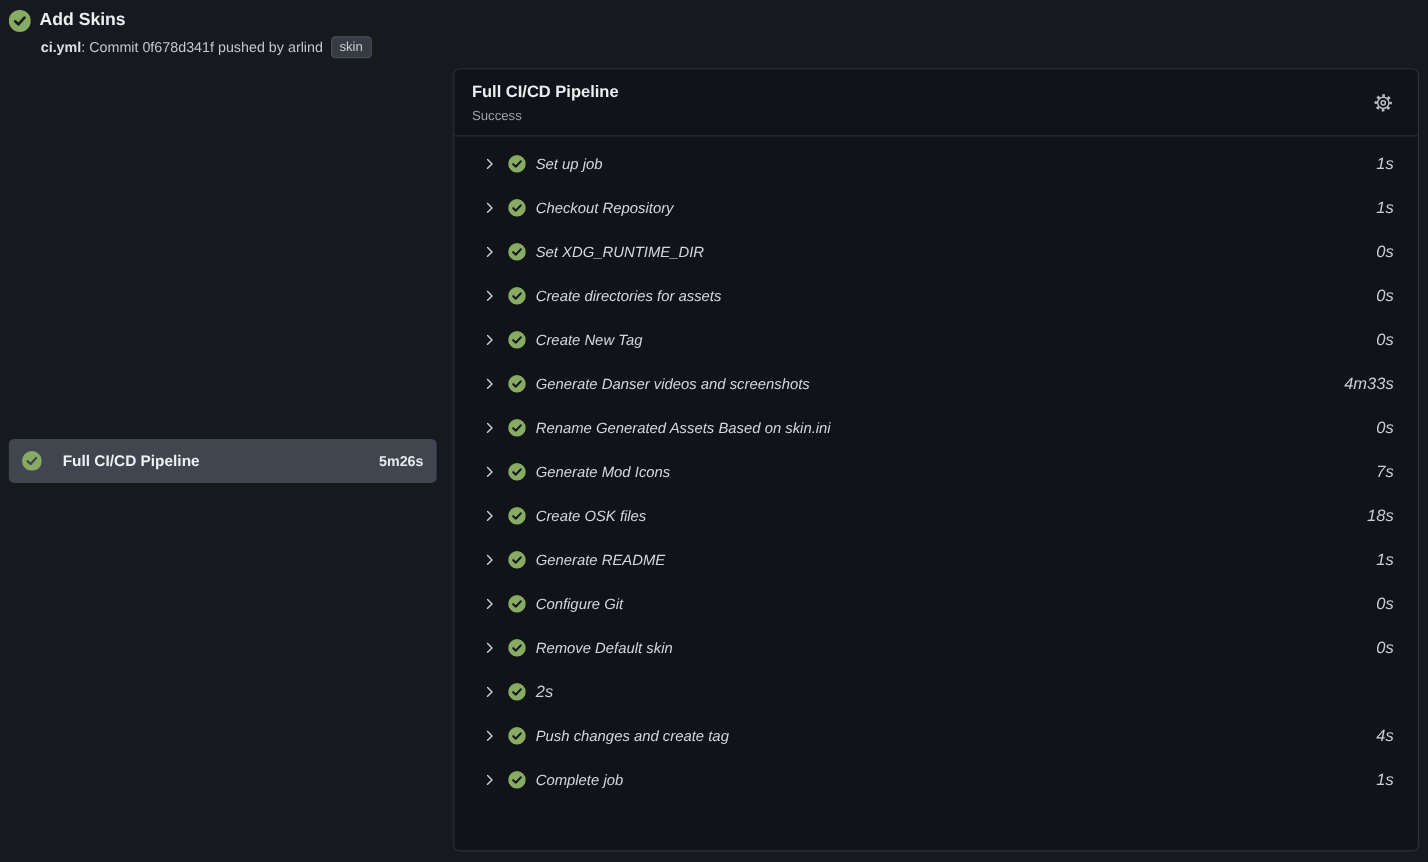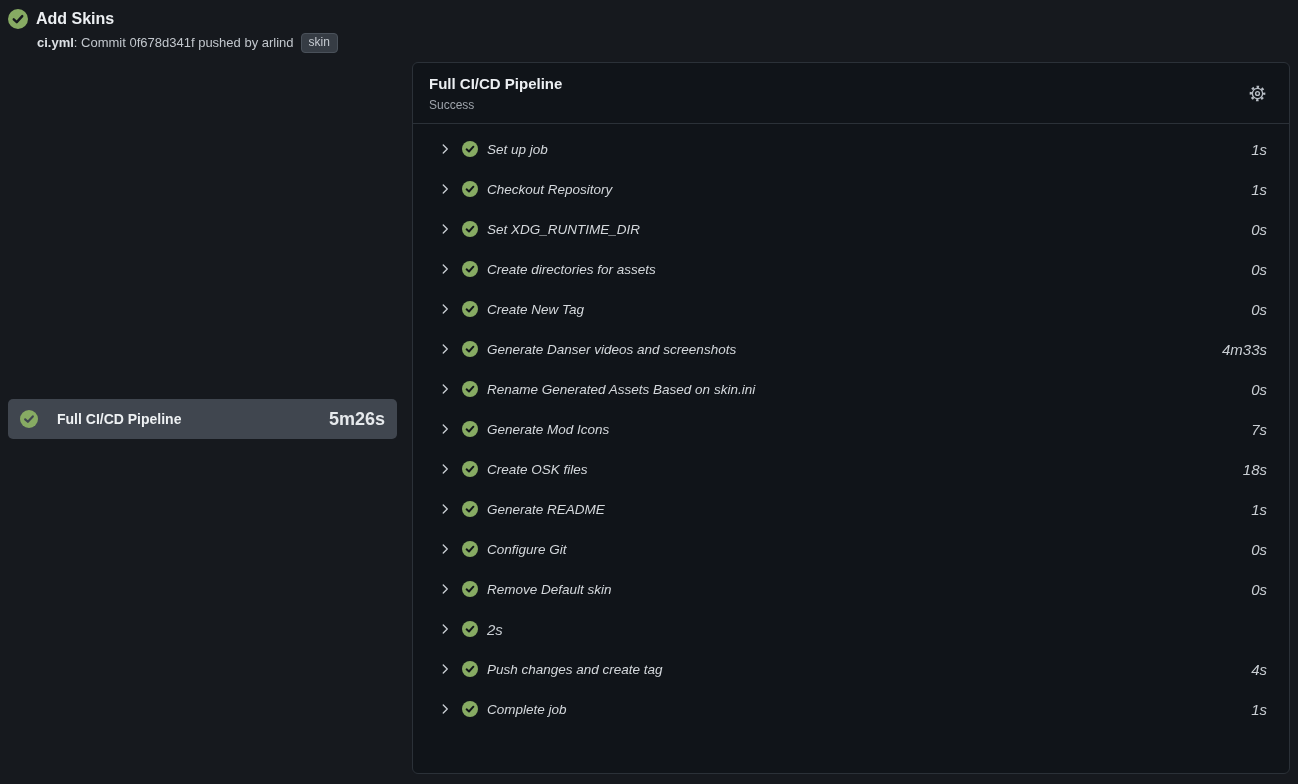--- a/index.html
+++ b/index.html
@@ -33,21 +33,21 @@
     padding:1px 7px 2px;font-size:12px;line-height:15px;color:#c6cbd1;
   }
   
   .content{display:flex;align-items:center;gap:15px;padding:9px 8px 0;}
   .sidebar{width:389px;flex:0 0 auto;padding-top:2px;}
   .job-card{
     height:40px;background:var(--card-bg);border-radius:5px;
     display:flex;align-items:center;gap:10px;padding:0 12px;cursor:pointer;
   }
   .job-name{flex:1;font-size:14px;font-weight:700;color:#eef1f3;white-space:nowrap;overflow:hidden;}
-  .job-duration{font-size:18px;font-weight:700;color:#e6e9ec;}
+  .job-duration{font-size:13px;font-weight:700;color:#e6e9ec;}
   
   .panel{
     flex:1;background:var(--panel-bg);border:1px solid var(--border);border-radius:6px;
     min-height:712px;
   }
   .panel-header{
     display:flex;align-items:center;justify-content:space-between;
     padding:11px 20px 10px 16px;border-bottom:1px solid var(--border);
   }
   .panel-title{font-size:15px;font-weight:600;color:var(--text-bright);line-height:20px;}

